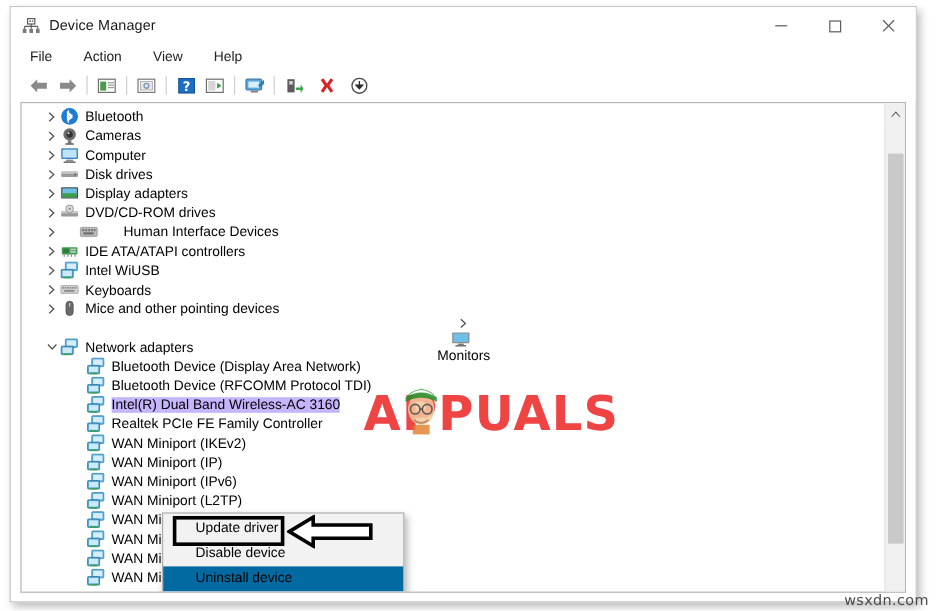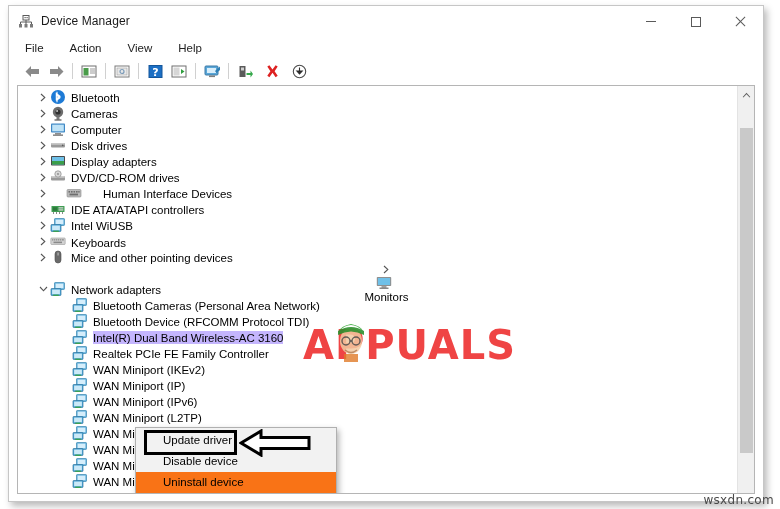--- a/index.html
+++ b/index.html
@@ -108,21 +108,21 @@
   .ctxmenu{
     position:absolute;left:117px;top:341px;width:202px;
     background:#f2f2f2;border:1px solid #b0b0b0;
     box-shadow:2px 3px 6px rgba(0,0,0,0.3);
     box-sizing:border-box;padding:2px 0;
   }
   .ctxitem{
     position:relative;height:21px;line-height:21px;
     font-size:11.5px;color:#000;padding-left:27px;cursor:default;white-space:nowrap;
   }
-  .ctxitem.hl{background:#f97316;}
+  .ctxitem.hl{background:#0369a1;}
 
   
   .callout-box{
     position:absolute;left:126px;top:344px;width:93px;height:25px;
     border:3px solid #000000;box-sizing:border-box;background:transparent;
     pointer-events:none;
   }
   
   .callout-arrow{
     position:absolute;left:221px;top:343px;width:72px;height:28px;pointer-events:none;
@@ -456,21 +456,21 @@
           </div>
           <div class="row" style="padding-left: 40px;">
             <span class="chev"></span>
             <span class="ic"><svg width="16" height="16" viewBox="0 0 16 16">
                 <rect x="4.5" y="1.5" width="10" height="7" rx="0.7" fill="#5eb0dd" stroke="#3b86b0" stroke-width="0.7"></rect>
                 <rect x="5.6" y="2.6" width="7.8" height="4.6" fill="#d6eefb"></rect>
                 <rect x="1" y="7.5" width="10" height="7" rx="0.7" fill="#4da5d6" stroke="#31769e" stroke-width="0.7"></rect>
                 <rect x="2.1" y="8.6" width="7.8" height="4.6" fill="#cbe9f8"></rect>
                 <rect x="3.2" y="13.6" width="5.6" height="1.3" fill="#3aa24a"></rect>
               </svg></span>
-            <span class="lbl">Bluetooth Cameras (Personal Area Network)</span>
+            <span class="lbl">Bluetooth Device (Display Area Network)</span>
           </div>
           <div class="row" style="padding-left: 40px;">
             <span class="chev"></span>
             <span class="ic"><svg width="16" height="16" viewBox="0 0 16 16">
                 <rect x="4.5" y="1.5" width="10" height="7" rx="0.7" fill="#5eb0dd" stroke="#3b86b0" stroke-width="0.7"></rect>
                 <rect x="5.6" y="2.6" width="7.8" height="4.6" fill="#d6eefb"></rect>
                 <rect x="1" y="7.5" width="10" height="7" rx="0.7" fill="#4da5d6" stroke="#31769e" stroke-width="0.7"></rect>
                 <rect x="2.1" y="8.6" width="7.8" height="4.6" fill="#cbe9f8"></rect>
                 <rect x="3.2" y="13.6" width="5.6" height="1.3" fill="#3aa24a"></rect>
               </svg></span>

